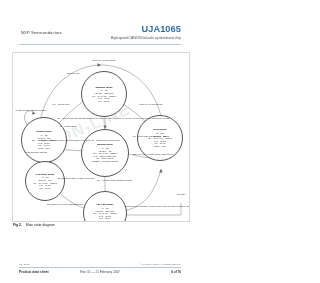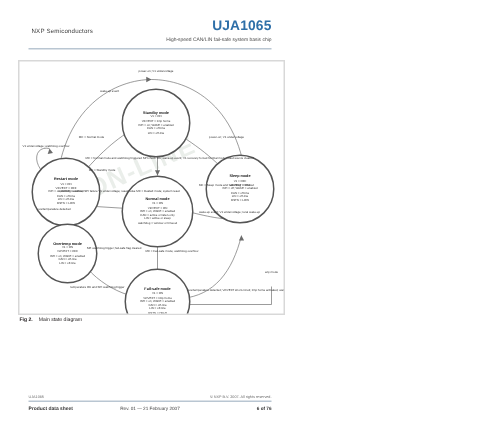--- a/index.html
+++ b/index.html
@@ -4,21 +4,21 @@
 <style>
   html,body{margin:0;padding:0;}
   body{
     width:200px;height:283px;
     background:#ffffff;
     font-family:"Liberation Sans", sans-serif;
     color:#231f20;
     overflow:hidden;
     position:relative;
   }
-  .page{position:absolute;inset:0;}
+  .page{position:absolute;inset:0;margin-top:12px;}
 
   
   .header{position:absolute;left:0;top:0;width:200px;height:34px;}
   .hdr-company{
     position:absolute;left:21px;top:18px;
     font-size:4.1px;letter-spacing:.12px;color:#3a3a3a;
     white-space:nowrap;
   }
   .hdr-part{
     position:absolute;right:19px;top:12px;

